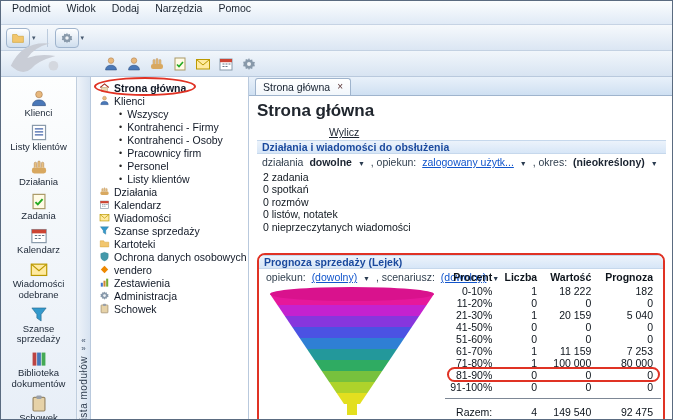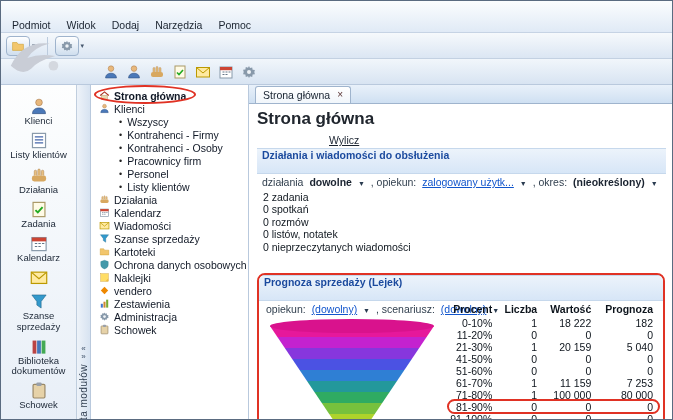--- a/index.html
+++ b/index.html
@@ -1,18 +1,18 @@
 <!DOCTYPE html>
 <html><head>
 <meta charset="utf-8">
 <style>
 *{box-sizing:border-box;margin:0;padding:0}
 body{font-family:"Liberation Sans",sans-serif;background:#9aa7b8;}
 .window{width:673px;height:420px;border:1px solid #5a6b80;background:#fff;position:relative;overflow:hidden}
-.menubar{height:32px;background:linear-gradient(#fbfdfe,#e0eaf6);border-bottom:1px solid #c6d3e4;display:flex;align-items:flex-end;padding-left:3px;font-size:10.5px;color:#1b2430}
+.menubar{height:24px;background:linear-gradient(#fbfdfe,#e0eaf6);border-bottom:1px solid #c6d3e4;display:flex;align-items:flex-start;padding-left:3px;font-size:10.5px;color:#1b2430}
 .menu-item{padding:1px 8px;cursor:default}
 .toolbar1{height:26px;background:linear-gradient(#f6f9fc,#dbe6f3);border-bottom:1px solid #c3d1e2;display:flex;align-items:center;padding-left:5px}
 .tb-group{display:flex;align-items:center;margin-right:4px}
 .tb-btn{width:24px;height:20px;border:1px solid #9fb4cd;border-radius:4px;background:linear-gradient(#ffffff,#cfdeee);display:flex;align-items:center;justify-content:center;cursor:pointer}
 .tb-btn span{width:14px;height:14px;display:block}
 .tb-caret{font-size:7px;color:#47586e;margin-left:2px;cursor:pointer}
 .tb-sep{width:1px;height:18px;background:#bccbdd;margin:0 7px}
 .toolbar2{height:26px;background:linear-gradient(#f1f6fb,#d8e4f2);border-bottom:1px solid #b9c9dd;display:flex;align-items:center;gap:7px;padding-left:102px}
 .small-icon{width:16px;height:16px;display:block;cursor:pointer}
 .logo{position:absolute;left:4px;top:33px;width:62px;height:46px;z-index:3}
@@ -31,21 +31,21 @@
 .tree-item .bullet{margin:0 5px 0 20px;font-size:9px;color:#222}
 .tree-item.selected .tl{font-weight:bold}
 .tree-annot{position:absolute;top:0px;left:3px;width:102px;height:19px;border:2px solid #e03224;border-radius:50%;pointer-events:none}
 .content{flex:1;display:flex;flex-direction:column;background:#fff;min-width:0}
 .tabbar{height:19px;background:linear-gradient(#e9f1fa,#cfe0f2);border-bottom:1px solid #9fb4cd;display:flex;align-items:flex-end;padding-left:6px}
 .tab{height:17px;background:linear-gradient(#ffffff,#f1f6fb);border:1px solid #9fb4cd;border-bottom:none;border-radius:3px 3px 0 0;display:flex;align-items:center;padding:0 7px;font-size:10.5px;color:#15202e;gap:7px;cursor:pointer}
 .tab .close{color:#5a3434;font-size:10px;line-height:10px;cursor:pointer}
 .page{flex:1;padding:4px 6px 0 8px;position:relative;overflow:hidden}
 .page-title{font-size:17px;font-weight:bold;color:#20262e;line-height:22px}
 .wylicz{display:inline-block;margin-left:72px;font-size:10.5px;color:#1a2330;text-decoration:underline;cursor:pointer;line-height:13px}
-.sec-h{background:linear-gradient(#ecf3fb,#d7e6f7);border-top:1px solid #c6d8ec;border-bottom:1px solid #c6d8ec;color:#1b4a9e;font-weight:bold;font-size:10.5px;padding:1px 5px;height:26px;line-height:11px}
+.sec-h{background:linear-gradient(#ecf3fb,#d7e6f7);border-top:1px solid #c6d8ec;border-bottom:1px solid #c6d8ec;color:#1b4a9e;font-weight:bold;font-size:10.5px;padding:1px 5px;height:14px;line-height:11px}
 .filters{font-size:10.5px;color:#32404f;padding:2px 5px;height:15px;white-space:nowrap}
 .filters span{margin-right:3px}
 .link-blue{color:#1155cc;text-decoration:underline;cursor:pointer}
 .link-dark{color:#1a2330;font-weight:bold;cursor:pointer}
 .caret{font-size:7px;color:#2a3b50;cursor:pointer}
 .stats{font-size:10.5px;color:#101820;padding:2px 6px;height:62px}
 .stats div{line-height:12.4px}
 .prognoza{margin-top:22px;margin-right:1px;border:2px solid #e03224;border-radius:8px;overflow:hidden;background:#fff}
 .prog-body{display:flex;padding:0 2px 2px 2px}
 .prog-left{width:184px;flex:none}
@@ -167,20 +167,21 @@
               <rect x="2" y="3" width="12" height="3.2" fill="#cc4433"></rect>
               <path d="M4.5 8h2M7.5 8h2M10.5 8h2M4.5 10.5h2M7.5 10.5h2" stroke="#667788"></path>
             </svg></span>
           <div class="ml">Kalendarz</div>
         </div>
         <div class="module">
           <span class="mi"><svg viewBox="0 0 16 16" width="100%" height="100%">
               <rect x="1.5" y="3.5" width="13" height="9.5" fill="#ffeaa0" stroke="#bb9900"></rect>
               <path d="M1.5 3.5l6.5 5.5 6.5-5.5" fill="none" stroke="#bb9900"></path>
             </svg></span>
+          <div class="ml">Wiadomości odebrane</div>
         </div>
         <div class="module">
           <span class="mi"><svg viewBox="0 0 16 16" width="100%" height="100%">
               <path d="M2 2.5h12L9.8 8v5.5L6.2 11V8z" fill="#3399cc" stroke="#226688" stroke-width=".5"></path>
             </svg></span>
           <div class="ml">Szanse sprzedaży</div>
         </div>
         <div class="module">
           <span class="mi"><svg viewBox="0 0 16 16" width="100%" height="100%">
               <rect x="2.6" y="3" width="3.2" height="11" fill="#bb4444"></rect>
@@ -278,27 +279,20 @@
             <span class="ti"><svg viewBox="0 0 16 16" width="100%" height="100%">
                 <path d="M1.8 4h5l1.4 2h6v7H1.8z" fill="#f2c66d" stroke="#cc9922" stroke-width=".6"></path>
               </svg></span>
             <span class="tl">Kartoteki</span>
           </div>
           <div class="tree-item">
             <span class="ti"><svg viewBox="0 0 16 16" width="100%" height="100%">
                 <path d="M8 1.8l5.4 2v4.4c0 3.2-2.2 5.2-5.4 6.2-3.2-1-5.4-3-5.4-6.2V3.8z" fill="#4499aa" stroke="#227788" stroke-width=".5"></path>
               </svg></span>
             <span class="tl">Ochrona danych osobowych</span>
-          </div>
-          <div class="tree-item">
-            <span class="ti"><svg viewBox="0 0 16 16" width="100%" height="100%">
-                <rect x="2.6" y="2.6" width="10.8" height="10.8" fill="#ffdd66" stroke="#cc9922" stroke-width=".6"></rect>
-                <path d="M13.4 9.4v4h-4z" fill="#eebb44"></path>
-              </svg></span>
-            <span class="tl">Naklejki</span>
           </div>
           <div class="tree-item">
             <span class="ti"><svg viewBox="0 0 16 16" width="100%" height="100%">
                 <rect x="4.2" y="4.2" width="7.6" height="7.6" fill="#ee8800" transform="rotate(45 8 8)"></rect>
               </svg></span>
             <span class="tl">vendero</span>
           </div>
           <div class="tree-item">
             <span class="ti"><svg viewBox="0 0 16 16" width="100%" height="100%">
                 <rect x="2.6" y="8.4" width="3" height="5.6" fill="#4477cc"></rect>

